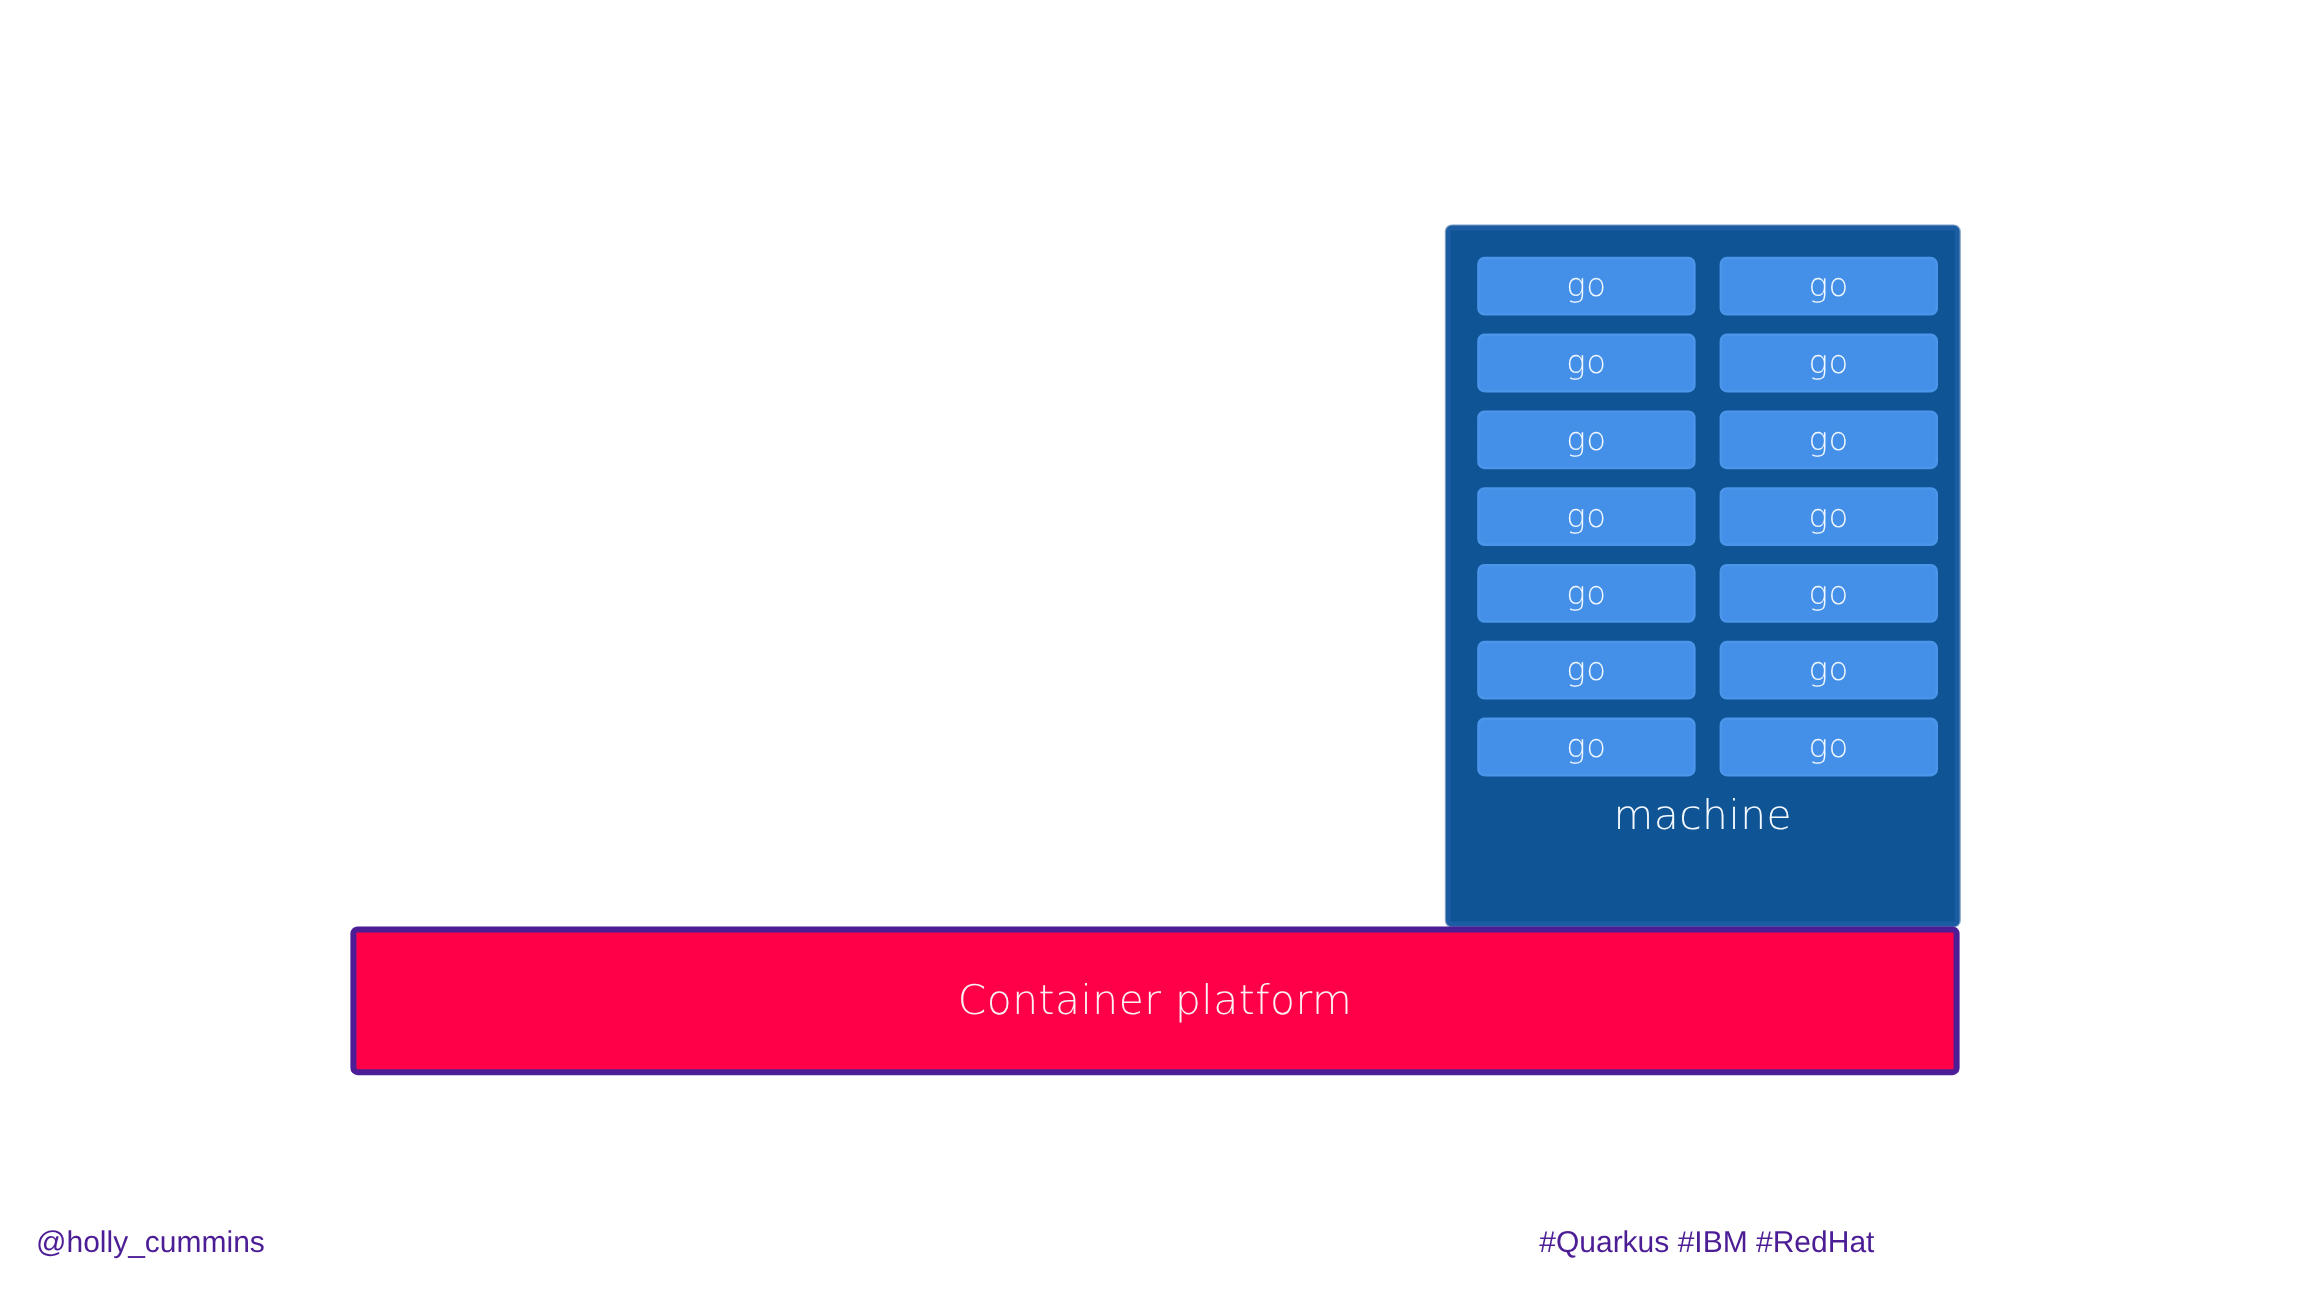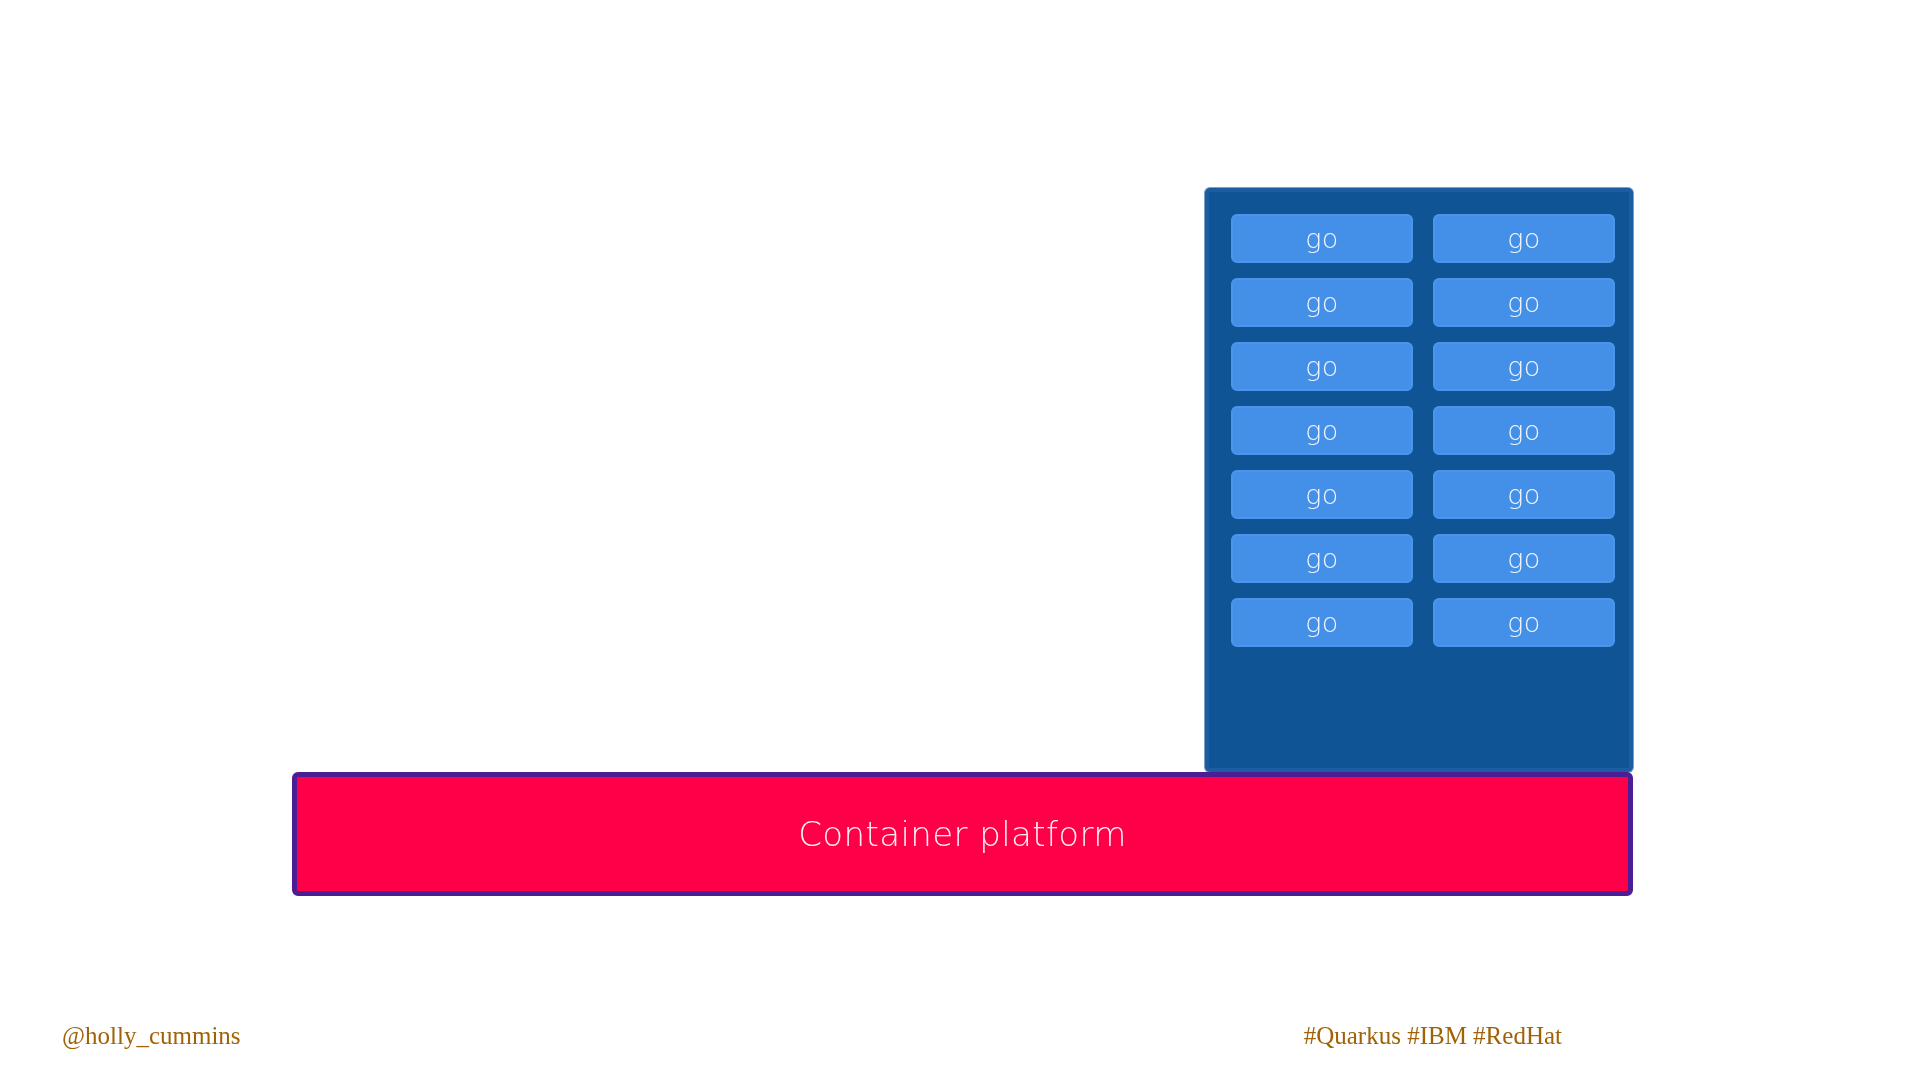--- a/index.html
+++ b/index.html
@@ -103,26 +103,25 @@
     font-size: 34px;
     font-weight: 300;
     letter-spacing: 0.4px;
     font-family: "DejaVu Sans", sans-serif;
   }
 
   
   .footer-left, .footer-right {
     position: absolute;
     bottom: 30px;
-    color: #a16207;
+    color: #4c1d95;
     font-size: 25px;
-    font-family: Liberation Serif, serif;
+    font-family: Liberation Sans, sans-serif;
     letter-spacing: 0px;
     white-space: nowrap;
-    margin-left: 32px;
   }
   .footer-left { left: 30px; }
   .footer-right { right: 30px; }
 </style>
 </head>
 <body>
 
 <div id="slide">
 
   <div class="machine-box">
@@ -159,20 +158,21 @@
         <div class="go-box">go</div>
       </div>
 
       <div class="go-row">
         <div class="go-box">go</div>
         <div class="go-box">go</div>
       </div>
 
     </div>
 
+    <div class="machine-label">machine</div>
   </div>
 
   <div class="platform-bar">
     <span class="platform-label">Container platform</span>
   </div>
 
   <div class="footer-left">@holly_cummins</div>
   <div class="footer-right">#Quarkus #IBM #RedHat</div>
 
 </div>

